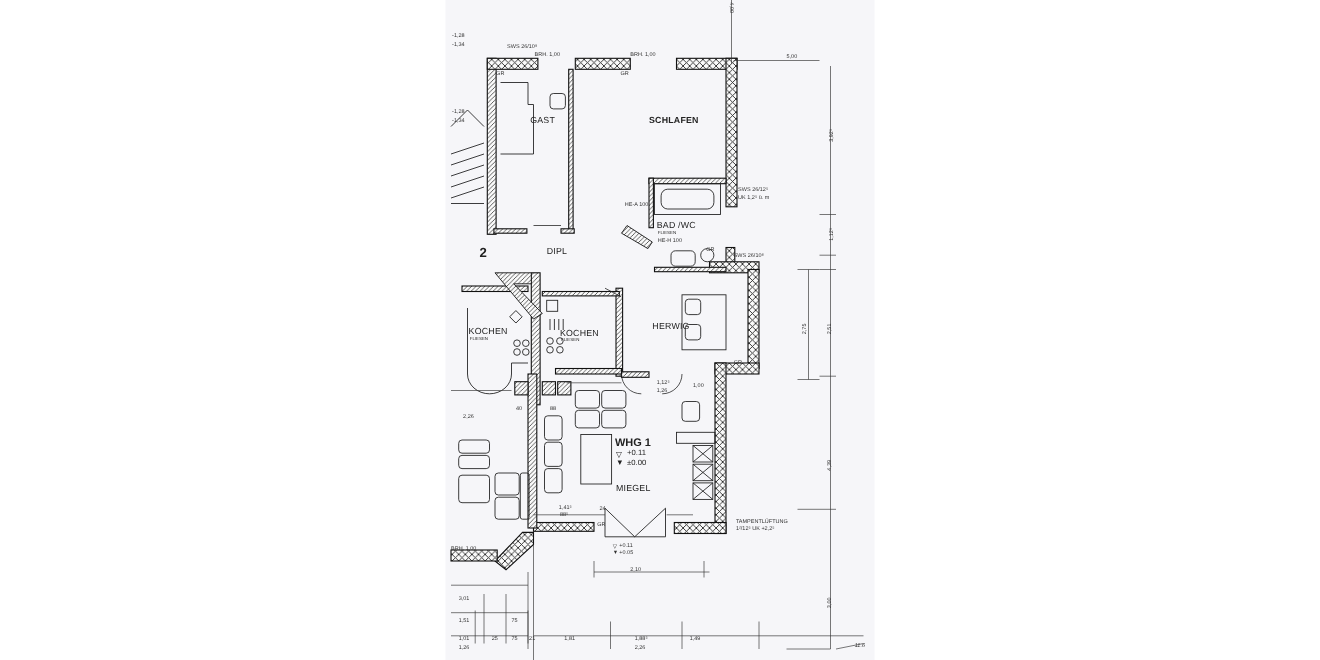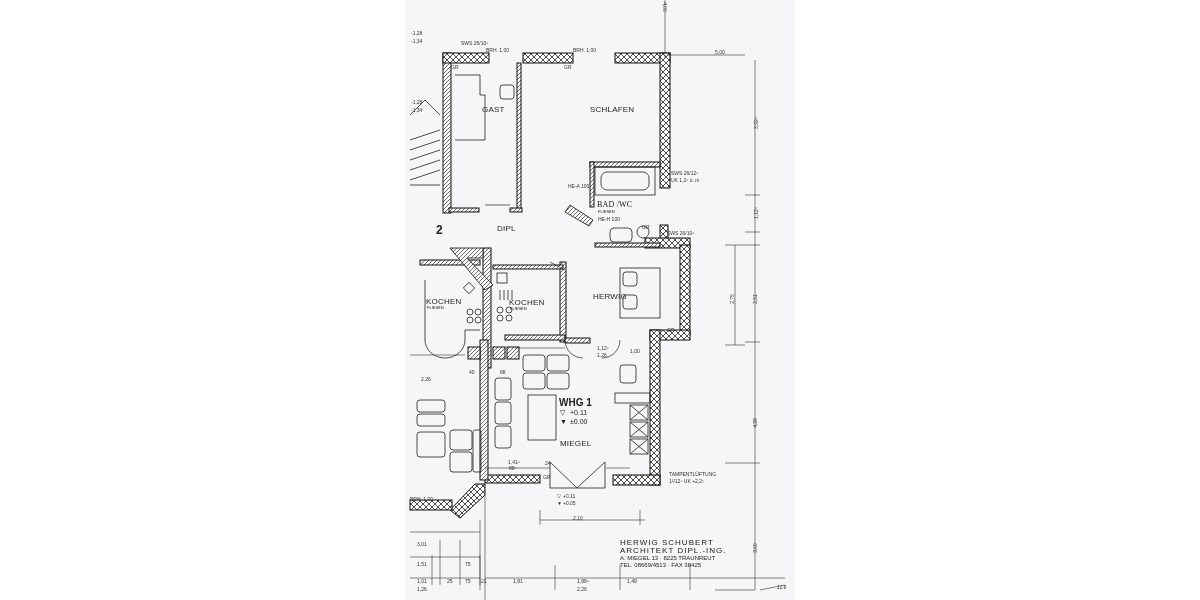--- a/index.html
+++ b/index.html
@@ -171,22 +171,22 @@
       <path d="M150,565 L150,590 M215,565 L215,590 M285,565 L285,590"></path>
       <path d="M135,520 L240,520 M135,510 L135,525 M235,510 L235,525"></path>
       <path d="M80,495 L80,600"></path>
       <path d="M80,468 L145,468 M201,468 L225,468"></path>
       <path d="M110,348 L160,348 M5,355 L60,355"></path>
       <path d="M310,590 L350,590 M355,590 L380,585"></path>
     </g>
   </svg>
 
   <span class="lbl room" style="left:77px;top:105px;">GAST</span>
-  <span class="lbl room" style="left:185px;top:105px;">SCHLAFEN</span>
-  <span class="lbl room" style="left:192px;top:200px;font-family:Liberation Serif, serif;">BAD /WC</span>
+  <span class="lbl room" style="left:185px;top:105px;font-weight:bold;">SCHLAFEN</span>
+  <span class="lbl room" style="left:192px;top:200px;">BAD /WC</span>
   <span class="lbl sub" style="left:193px;top:209px;">FLIESEN</span>
   <span class="lbl room" style="left:92px;top:224px;">DIPL</span>
   <span class="lbl room" style="left:21px;top:297px;">KOCHEN</span>
   <span class="lbl sub" style="left:22px;top:305px;">FLIESEN</span>
   <span class="lbl room" style="left:104px;top:298px;">KOCHEN</span>
   <span class="lbl sub" style="left:105px;top:306px;">FLIESEN</span>
   <span class="lbl room" style="left:188px;top:292px;">HERWIG</span>
   <span class="lbl room" style="left:155px;top:439px;">MIEGEL</span>
   <span class="lbl big" style="left:31px;top:223px;">2</span>
 
@@ -246,19 +246,13 @@
   <span class="lbl dim" style="left:42px;top:578px;">25</span>
   <span class="lbl dim" style="left:60px;top:578px;">75</span>
   <span class="lbl dim" style="left:76px;top:578px;">21</span>
   <span class="lbl dim" style="left:12px;top:586px;">1,26</span>
   <span class="lbl dim" style="left:108px;top:578px;">1,81</span>
   <span class="lbl dim" style="left:172px;top:578px;">1,88⁵</span>
   <span class="lbl dim" style="left:172px;top:586px;">2,26</span>
   <span class="lbl dim" style="left:222px;top:578px;">1,49</span>
   <span class="lbl dim" style="left:372px;top:584px;font-style:italic;">11.6</span>
 
-  <div class="lbl" style="left:215px;top:539px;">
-    <div class="arch">HERWIG SCHUBERT</div>
-    <div class="arch">ARCHITEKT DIPL.-ING.</div>
-    <div class="arch-sm">A. MIEGEL 13 · 8225 TRAUNREUT</div>
-    <div class="arch-sm">TEL. 08669/4513 · FAX 38425</div>
-  </div>
 </div>
 
 </body></html>

